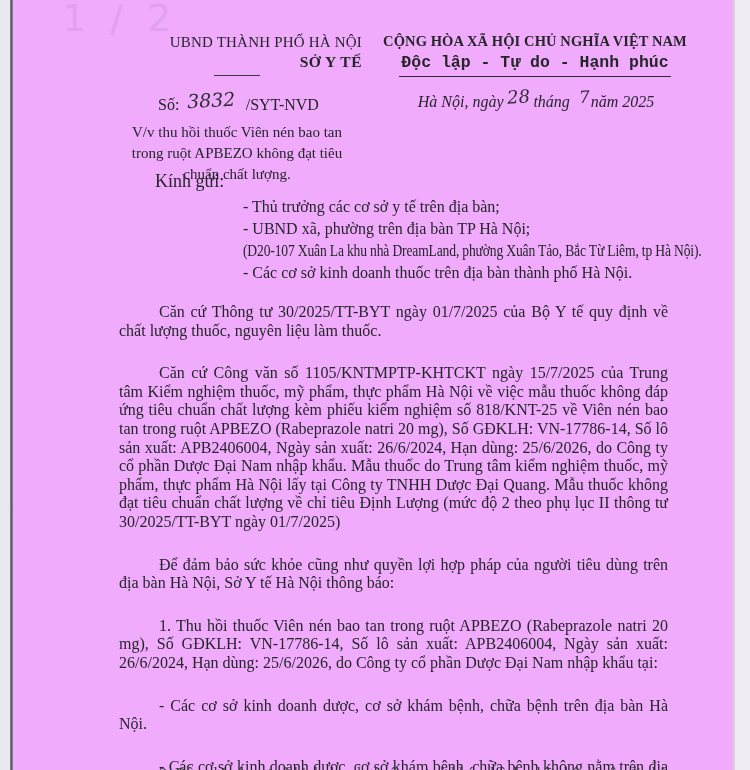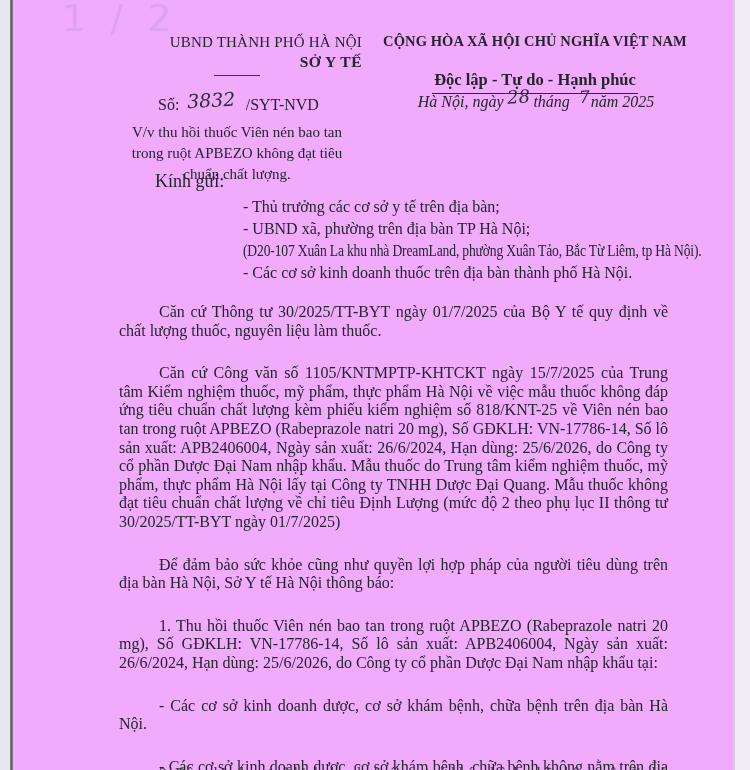--- a/index.html
+++ b/index.html
@@ -26,21 +26,21 @@
   }
 
   
   .header-left{position:absolute;left:112px;top:33px;width:250px;text-align:right;line-height:1.2;}
   .org-parent{font-size:15px;letter-spacing:.2px;white-space:nowrap;}
   .org-dept{font-size:15.5px;font-weight:bold;letter-spacing:.5px;margin-top:2px;}
   .dept-rule{width:46px;height:1.5px;background:#38383c;margin:3px auto 0;}
 
   .header-right{position:absolute;left:380px;top:33px;width:310px;text-align:center;line-height:1.2;}
   .motto1{font-size:14.5px;font-weight:bold;white-space:nowrap;letter-spacing:.1px;}
-  .motto2-wrap{margin-top:20px;}
+  .motto2-wrap{margin-top:3px;font-family:Liberation Mono, monospace;}
   .motto2{display:inline-block;font-size:16.5px;font-weight:bold;
     border-bottom:1.5px solid #2c2c30;padding:0 2px 3px;white-space:nowrap;}
 
   
   .so-line{position:absolute;left:158px;top:92px;font-size:16px;white-space:nowrap;}
   .hw{font-family:"DejaVu Serif","Liberation Serif",serif;font-style:italic;
     display:inline-block;color:#2e2e34;}
   .hw-num{font-size:19px;transform:translateY(-3px) rotate(-3deg);margin:0 10px 0 8px;}
   .date-line{position:absolute;left:408px;top:90px;width:256px;text-align:center;
     font-style:italic;font-size:16px;white-space:nowrap;}

